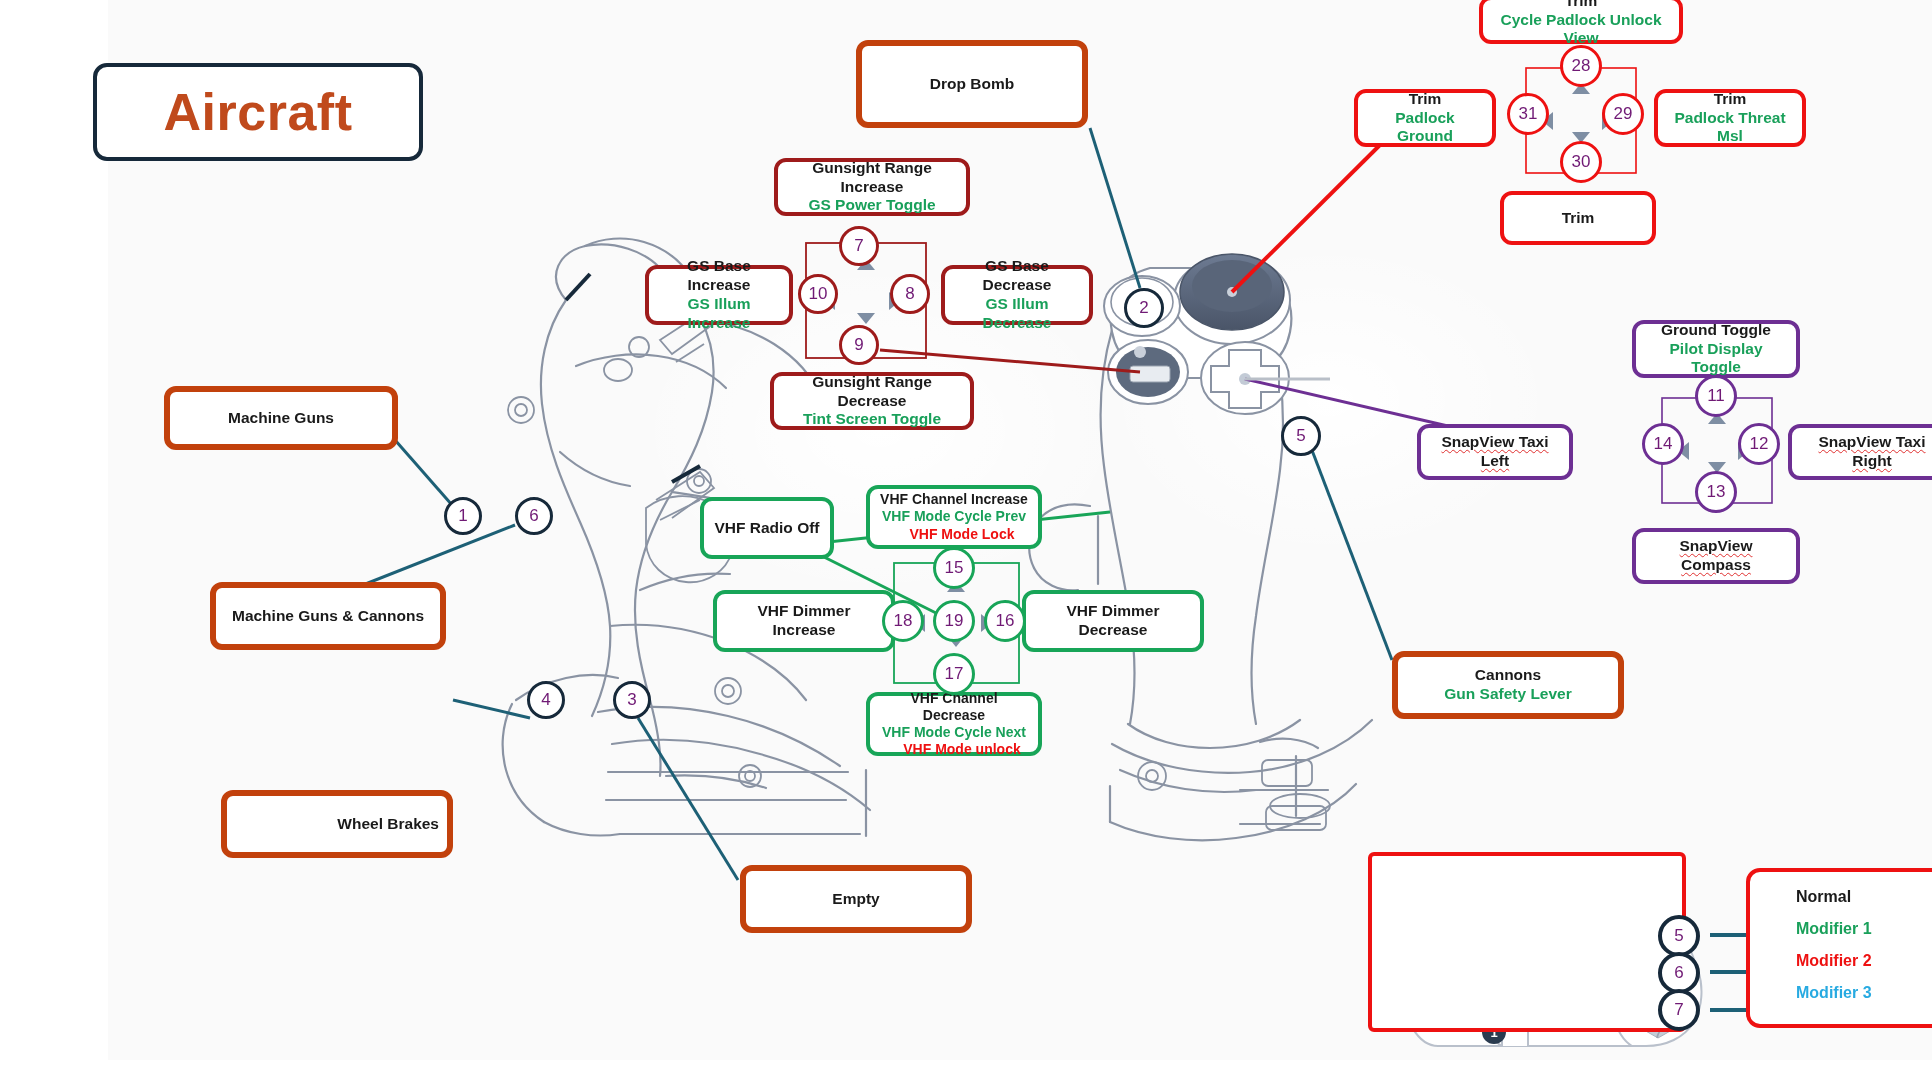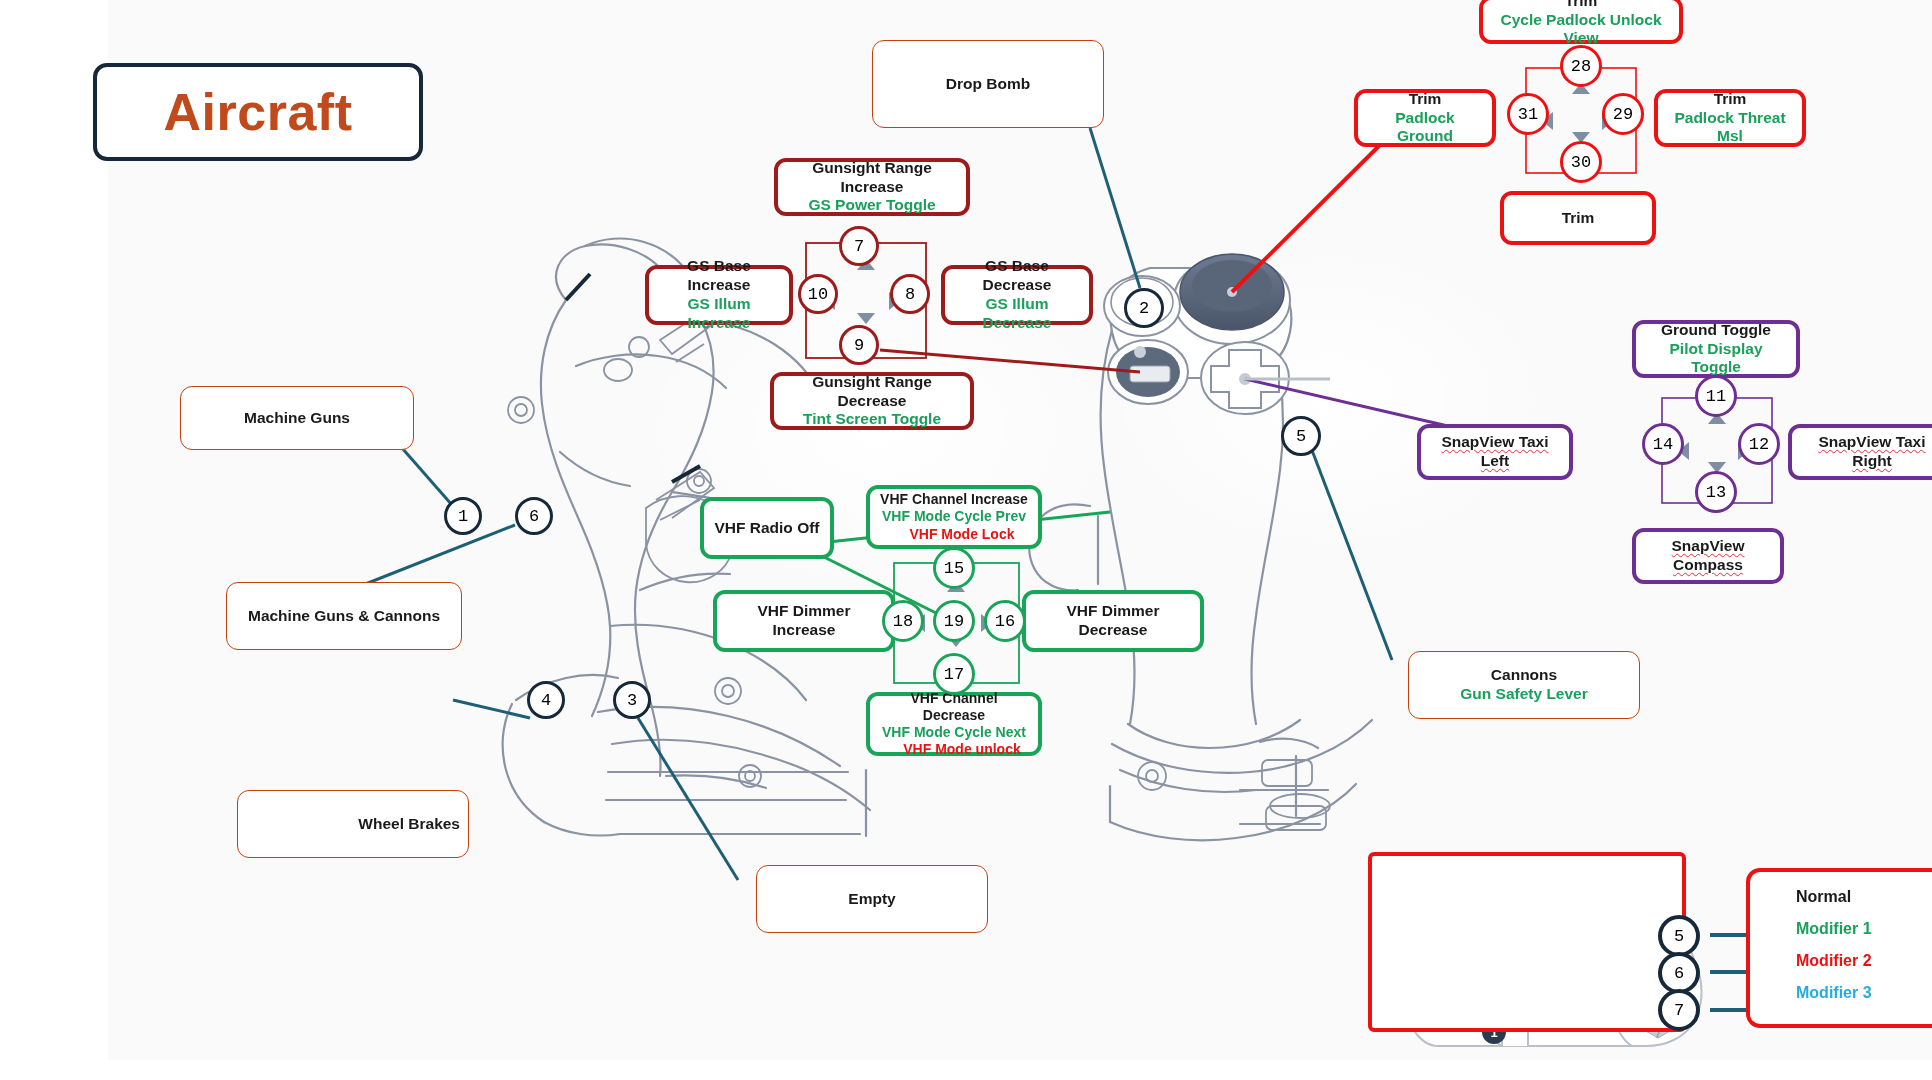--- a/index.html
+++ b/index.html
@@ -38,21 +38,21 @@
     align-items: center;
     justify-content: center;
     text-align: center;
     line-height: 1.22;
     padding: 4px 8px;
   }
   .box .l1 { color: #1a1a1a; font-weight: bold; }
   .box .l2 { font-weight: bold; }
   .box .l3 { font-weight: bold; margin-left: 16px; }
 
-  .navy  { border: 1px solid #c2410c; margin-left: 16px; }
+  .navy  { border: 6px solid #c2410c; }
   .dred  { border: 4px solid #9e1b1b; }
   .bred  { border: 4px solid #ee1111; }
   .green { border: 4px solid #18a558; }
   .purple{ border: 4px solid #6d2f93; }
 
   .t-green { color: #19a05a; }
   .t-red   { color: #ee1111; }
   .t-black { color: #1a1a1a; }
   .t-blue  { color: #27aae1; }
   .fs14 { font-size: 14px; }
@@ -75,22 +75,22 @@
     letter-spacing: .5px;
   }
 
   
   .marker {
     position: absolute;
     border-radius: 50%;
     background: #ffffff;
     display: flex; align-items: center; justify-content: center;
     font-size: 17px;
-    color: #000000;
-    font-family: Liberation Mono, monospace;
+    color: #701a75;
+    font-family: Liberation Sans, sans-serif;
   }
   .m-navy  { border: 3.5px solid #16293a; }
   .m-dred  { border: 3.5px solid #9e1b1b; }
   .m-bred  { border: 3.5px solid #ee1111; }
   .m-green { border: 3.5px solid #18a558; }
   .m-purple{ border: 3.5px solid #6d2f93; }
 
   
   .dpad { position: absolute; }
   .arrow { position: absolute; width: 0; height: 0; }
@@ -473,21 +473,21 @@
   </div>
 
   <div class="box purple fs15" style="left:1417px; top:424px; width:156px; height:56px;">
     <div class="l1 spell">SnapView Taxi Left</div>
   </div>
 
   <div class="box purple fs15" style="left:1788px; top:424px; width:168px; height:56px;">
     <div class="l1 spell">SnapView Taxi Right</div>
   </div>
 
-  <div class="box purple fs15" style="left:1632px; top:528px; width:152px; height:56px;">
+  <div class="box purple fs15" style="left:1632px; top:528px; width:168px; height:56px;">
     <div class="l1 spell">SnapView Compass</div>
   </div>
 
   <div class="dpad" style="left:1662px; top:398px; width:110px; height:105px;">
     <div class="arrow ar-up" style="left:46px; top:15px;"></div>
     <div class="arrow ar-down" style="left:46px; top:64px;"></div>
     <div class="arrow ar-left" style="left:16px; top:44px;"></div>
     <div class="arrow ar-right" style="left:76px; top:44px;"></div>
   </div>
   <div class="marker m-purple" style="left:1695px; top:375px; width:42px; height:42px;">11</div>

